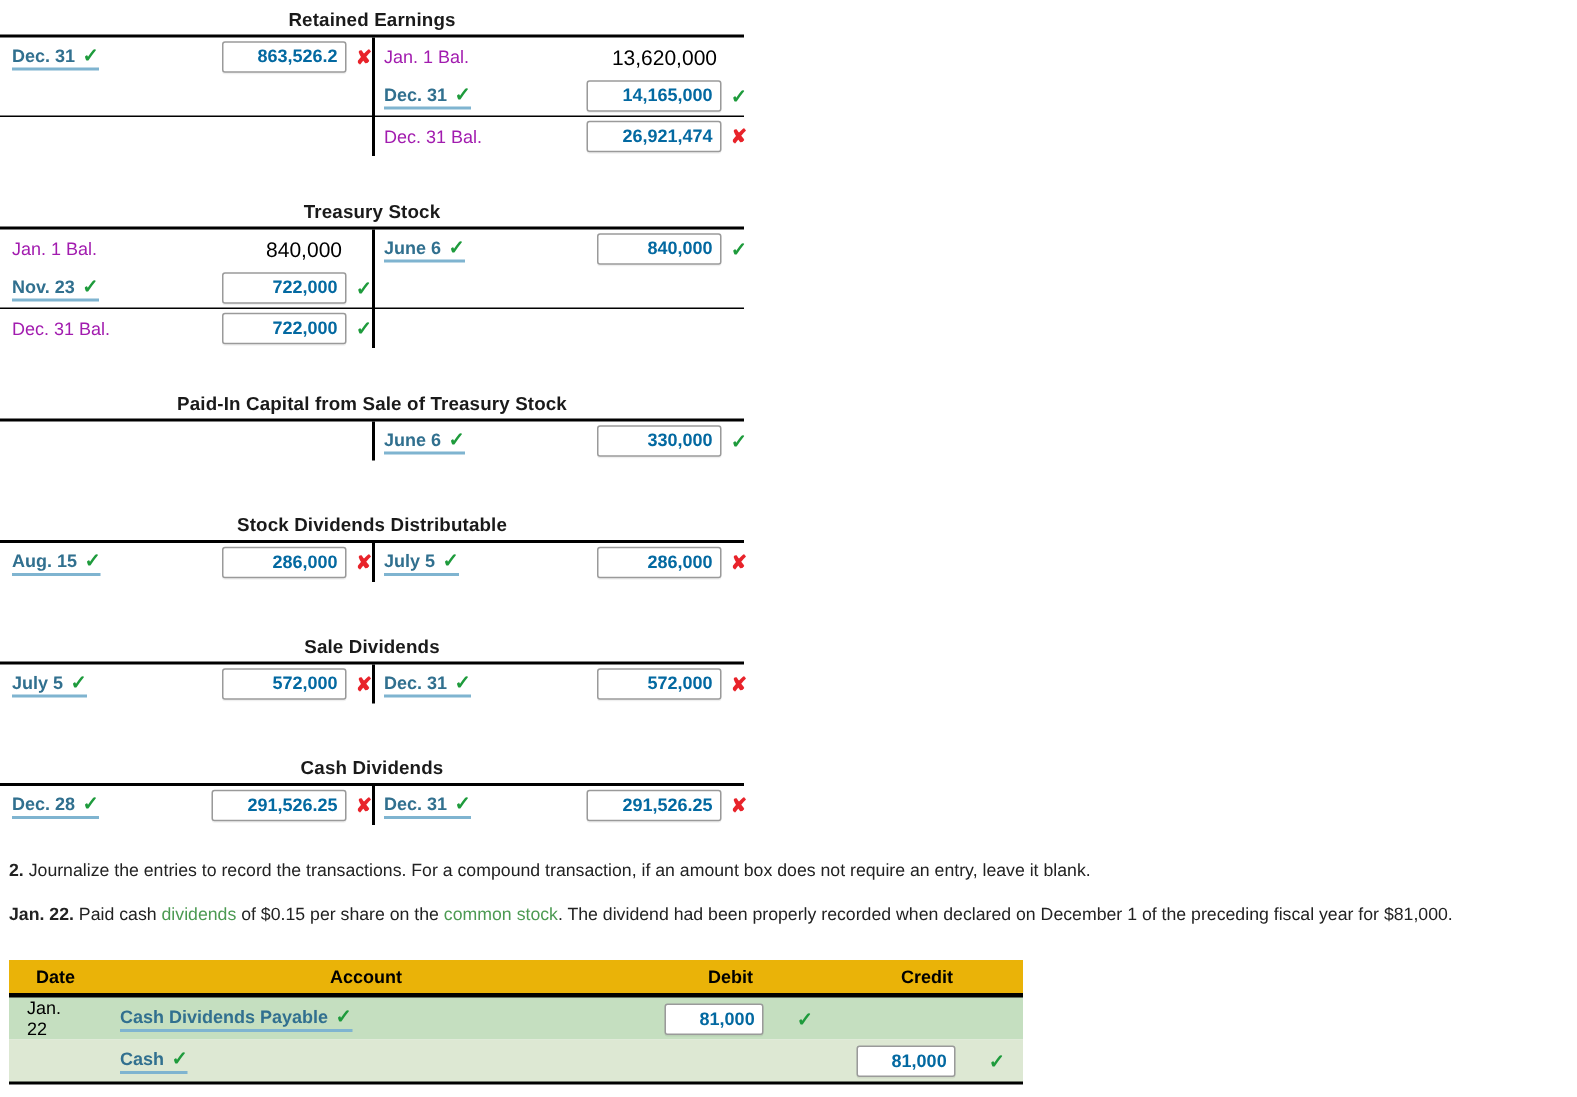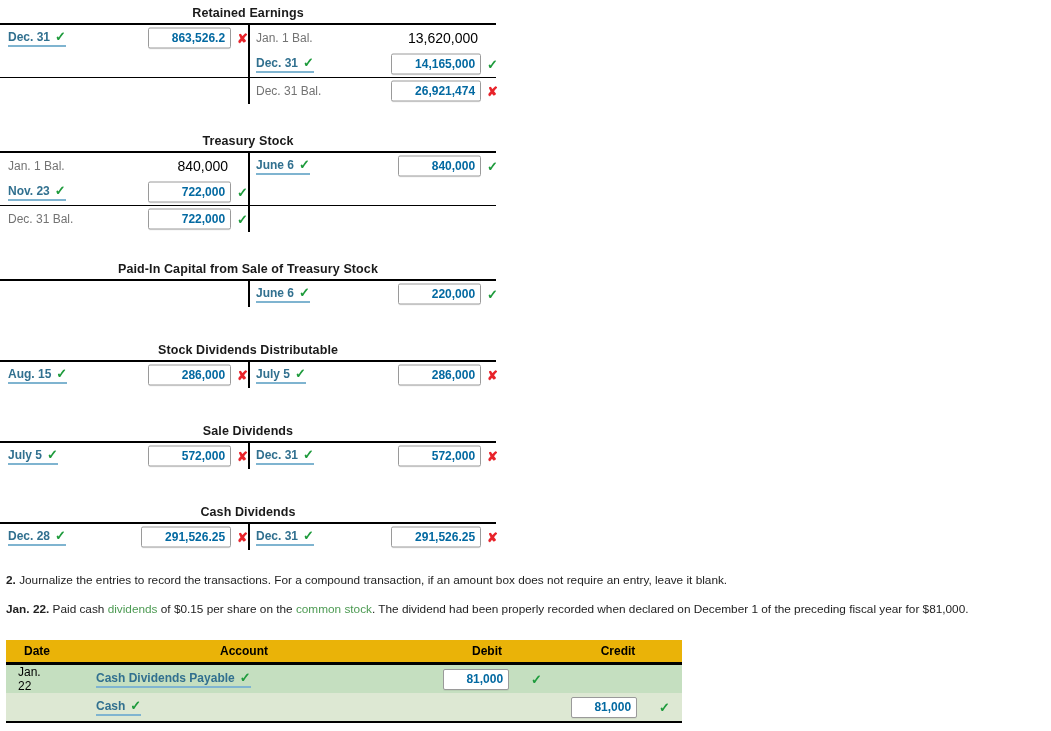--- a/index.html
+++ b/index.html
@@ -57,21 +57,21 @@
     display: flex;
     align-items: center;
     height: 26px;
     position: relative;
   }
   .ta-side.left  { padding-left: 8px; }
   .ta-side.right { padding-left: 8px; }
 
   .ta-label {
     font-size: 12px;
-    color: #737373;
+    color: #a21caf;
     white-space: nowrap;
   }
   .ta-link {
     font-size: 12px;
     font-weight: bold;
     color: #31708F;
     border-bottom: 2.5px solid #7FB4D0;
     padding-bottom: 1px;
     white-space: nowrap;
     cursor: pointer;
@@ -181,21 +181,20 @@
   .col-credit  { width: 128px; }
 
   .acct-link {
     color: #31708F;
     font-weight: bold;
     font-size: 12px;
     border-bottom: 2.5px solid #7FB4D0;
     padding-bottom: 1px;
     cursor: pointer;
     display: inline-block;
-    margin-left: 16px;
   }
   .acct-link .tick { margin-left: 5px; }
   .indent { padding-left: 34px; }
 
   .cellval {
     display: flex;
     align-items: center;
     justify-content: flex-end;
     gap: 22px;
   }
@@ -291,21 +290,21 @@
     </div>
     <div class="taccount" style="top:262px;">
       <div class="ta-title">Paid-In Capital from Sale of Treasury Stock</div>
       <div class="ta-body">
         <div class="ta-divider"></div>
         <div class="ta-row">
           <div class="ta-side left"></div>
           <div class="ta-side right">
             <span class="ta-link">June 6<span class="tick">✓</span></span>
             <span class="ta-val">
-              <span class="amt-box">220,000</span>
+              <span class="amt-box">330,000</span>
               <span class="tick">✓</span>
             </span>
           </div>
         </div>
       </div>
     </div>
     <div class="taccount" style="top:343px;">
       <div class="ta-title">Stock Dividends Distributable</div>
       <div class="ta-body">
         <div class="ta-divider"></div>

